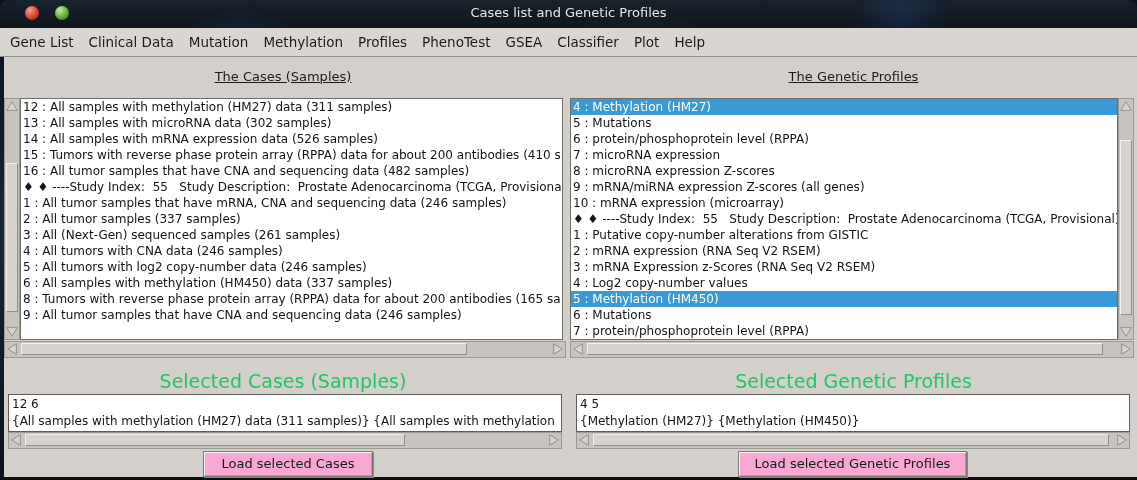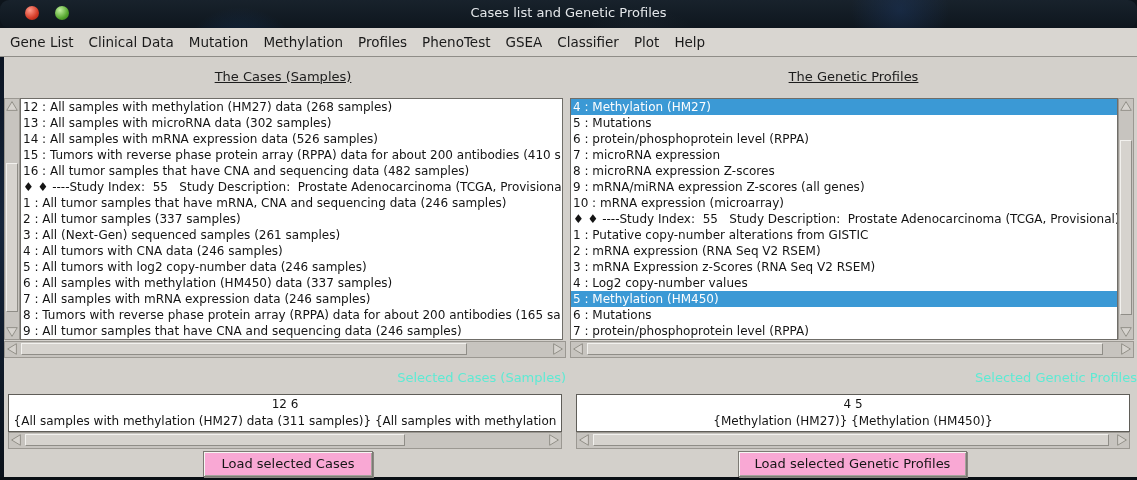--- a/index.html
+++ b/index.html
@@ -74,30 +74,30 @@
     border-right:1px solid #8f8d87; border-bottom:1px solid #8f8d87;
   }
   .vscroll { top:98px; width:16px; height:242px; }
   .vs-left { left:4px; }
   .vs-right { left:1118px; }
   .hscroll { height:17px; }
   .hs-list { top:341px; }
   .hs-ta { top:432px; }
   
   .sel-label {
-    position:absolute; top:370px; height:16px; text-align:right;
-    font-size:13px; color:#5eead4;
+    position:absolute; top:370px; height:16px; text-align:center;
+    font-size:19px; color:#22c55e;
   }
   .sl-left { left:0; width:566px; }
   .sl-right { left:570px; width:567px; }
   .ta {
     position:absolute; top:394px; height:38px; width:554px;
     background:#fff; border:1px solid #5f5d58;
     font-size:12px; line-height:17px; padding:1px 3px;
-    white-space:pre; overflow:hidden; color:#141414;text-align:center;
+    white-space:pre; overflow:hidden; color:#141414;
   }
   .ta-left { left:8px; }
   .ta-right { left:576px; }
   .btn {
     position:absolute; top:451px; height:26px;
     background:#f9a8d4; border:1px solid #7c7a74;
     box-shadow:inset 1px 1px 0 #f6f5f2, inset -1px -1px 0 #a5a29b, 1px 1px 0 #8b8983;
     font-size:13px; text-align:center; line-height:24px; color:#161616; cursor:default;
   }
   .btn-left { left:203px; width:170px; }
@@ -136,33 +136,32 @@
 <div class="sb vscroll vs-left">
   <svg style="left:0;top:0" width="14" height="14" viewBox="0 0 16 16">
       <path d="M8 3 L14 13 L2 13 Z" fill="#d6d3ce" stroke="#8a8880"></path>
     </svg>
   <div class="sb-thumb" style="left:1px;top:64px;width:12px;height:149px;"></div>
   <svg style="left:0;bottom:0" width="14" height="14" viewBox="0 0 16 16">
       <path d="M8 13 L14 3 L2 3 Z" fill="#d6d3ce" stroke="#8a8880"></path>
     </svg>
 </div>
 <div class="listbox lb-left">
-    <div class="lrow">12 : All samples with methylation (HM27) data (268 samples)</div>
+    <div class="lrow">12 : All samples with methylation (HM27) data (311 samples)</div>
     <div class="lrow">13 : All samples with microRNA data (302 samples)</div>
     <div class="lrow">14 : All samples with mRNA expression data (526 samples)</div>
     <div class="lrow">15 : Tumors with reverse phase protein array (RPPA) data for about 200 antibodies (410 s</div>
     <div class="lrow">16 : All tumor samples that have CNA and sequencing data (482 samples)</div>
     <div class="lrow">♦ ♦ ----Study Index:  55   Study Description:  Prostate Adenocarcinoma (TCGA, Provisional)</div>
     <div class="lrow">1 : All tumor samples that have mRNA, CNA and sequencing data (246 samples)</div>
     <div class="lrow">2 : All tumor samples (337 samples)</div>
     <div class="lrow">3 : All (Next-Gen) sequenced samples (261 samples)</div>
     <div class="lrow">4 : All tumors with CNA data (246 samples)</div>
     <div class="lrow">5 : All tumors with log2 copy-number data (246 samples)</div>
     <div class="lrow">6 : All samples with methylation (HM450) data (337 samples)</div>
-    <div class="lrow">7 : All samples with mRNA expression data (246 samples)</div>
     <div class="lrow">8 : Tumors with reverse phase protein array (RPPA) data for about 200 antibodies (165 sa</div>
     <div class="lrow">9 : All tumor samples that have CNA and sequencing data (246 samples)</div>
   </div>
 <div class="sb hscroll hs-list" style="left:4px;width:562px;">
   <svg style="left:0;top:0" width="14" height="14" viewBox="0 0 16 16">
       <path d="M3 8 L13 2 L13 14 Z" fill="#d6d3ce" stroke="#8a8880"></path>
     </svg>
   <div class="sb-thumb" style="top:1px;left:16px;width:446px;height:12px;"></div>
   <svg style="right:0;top:0" width="14" height="14" viewBox="0 0 16 16">
       <path d="M13 8 L3 2 L3 14 Z" fill="#d6d3ce" stroke="#8a8880"></path>

